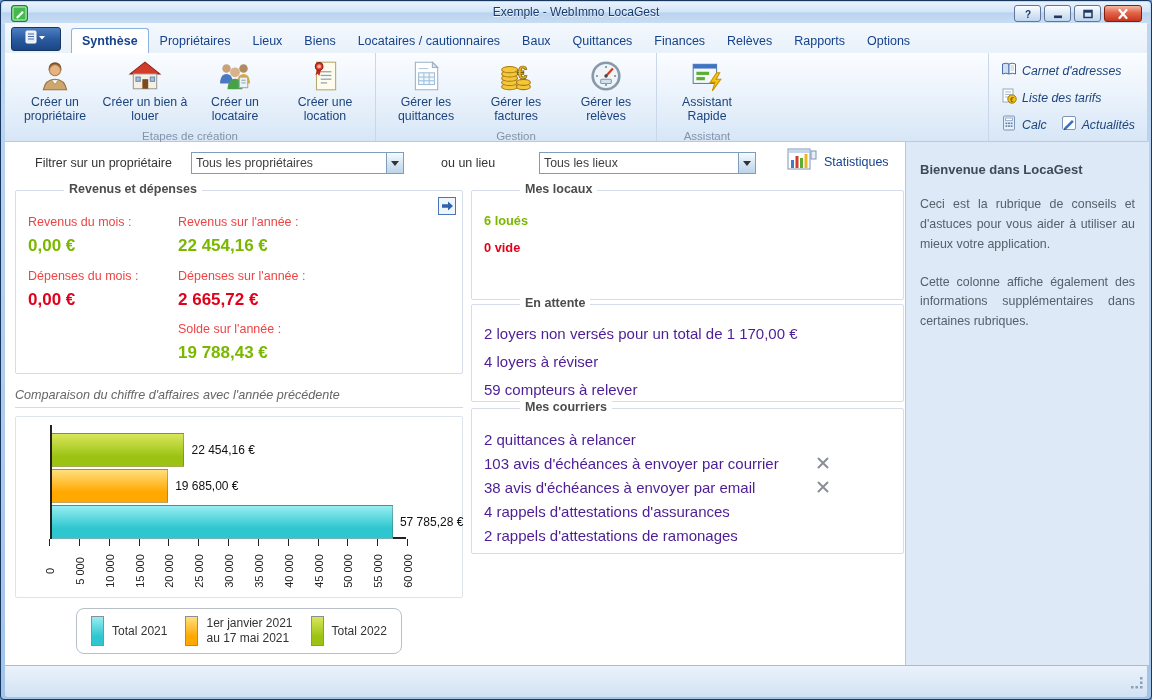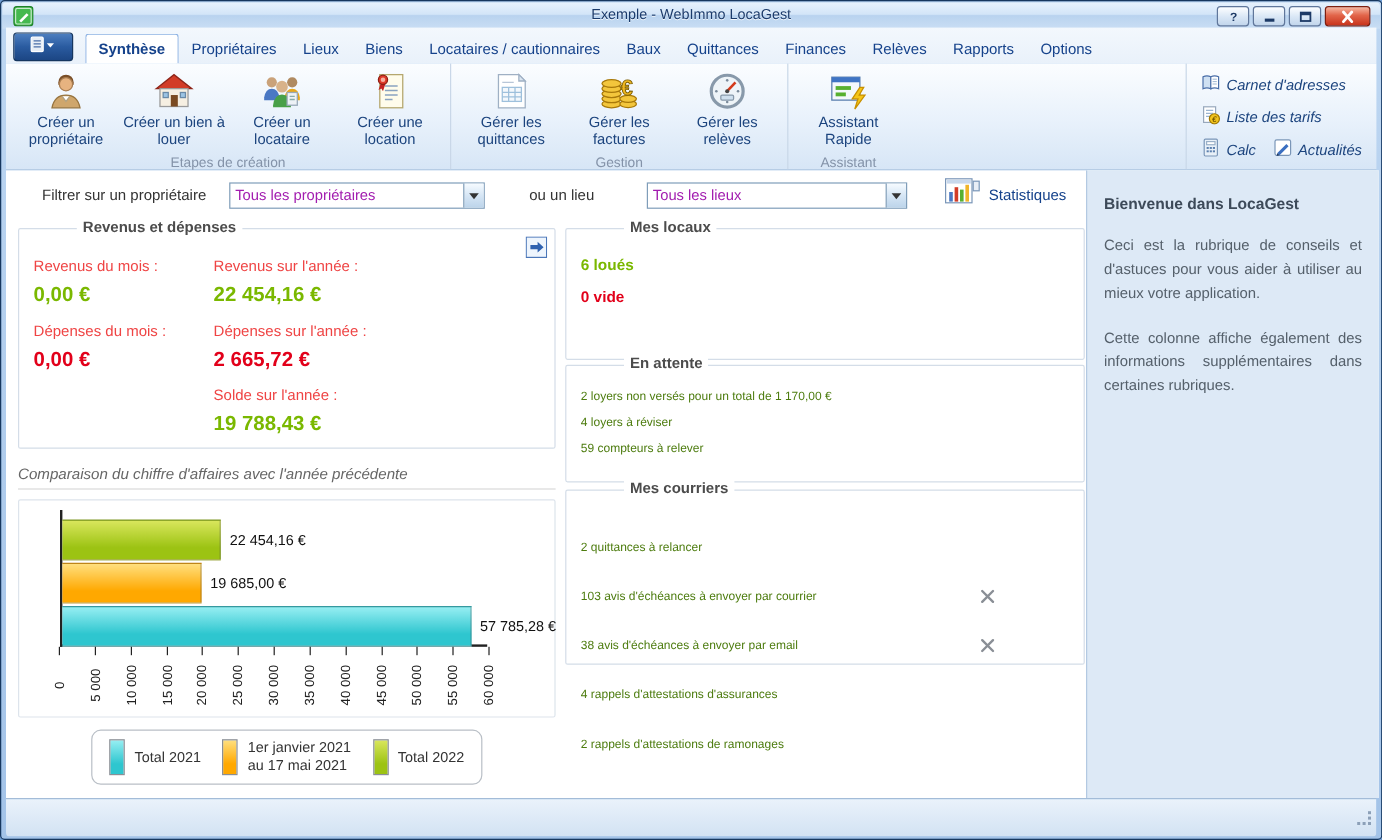--- a/index.html
+++ b/index.html
@@ -49,42 +49,42 @@
   .content { position:absolute; left:4px; top:141px; width:1144px; height:523px; background:#fff; }
   .sidebar { position:absolute; left:900px; top:0; width:244px; height:523px; background:#dde9f6;
              border-left:1px solid #b3c9e2; padding:20px 14px 0 14px; }
   .sidebar-title { font-size:13px; font-weight:bold; color:#3d4a59; }
   .sidebar-para { font-size:12.4px; color:#55606b; line-height:1.6; text-align:justify; margin-top:18px; }
 
   .filter-row { position:absolute; left:0; top:0; width:900px; height:44px; }
   .flt-label { position:absolute; top:14px; font-size:12.5px; font-weight:normal; color:#333;margin-left:16px; }
   .select { position:absolute; top:10px; height:22px; background:#fff; border:1px solid #7f9db9;
             display:flex; align-items:center; cursor:pointer; }
-  .sel-text { flex:1; font-size:12.3px; color:#a21caf; padding:0 4px; white-space:nowrap; overflow:hidden; }
+  .sel-text { flex:1; font-size:12.3px; color:#404040; padding:0 4px; white-space:nowrap; overflow:hidden; }
   .sel-btn { width:17px; height:100%; border-left:1px solid #7f9db9;
              background:linear-gradient(#f6fbff,#d6e6f5 50%,#bcd4ea); display:flex; align-items:center; justify-content:center; }
   .sel-arrow { width:0; height:0; border-left:4px solid transparent; border-right:4px solid transparent; border-top:5px solid #333; }
   .stats-btn { position:absolute; left:782px; top:6px; display:flex; align-items:center; gap:7px; cursor:pointer; }
   .stats-btn .lbl { font-size:12.5px; color:#15428b; }
 
   
   .panel { position:absolute; border:1px solid #d4dde8; border-radius:2px; background:#fff; }
   .panel-title { position:absolute; top:-9px; left:8px; background:#fff; padding:0 5px;
                  font-size:12.5px; font-weight:bold; color:#4c4c4c; white-space:nowrap;margin-left:40px; }
   .arrow-btn { position:absolute; top:6px; right:6px; width:18px; height:18px; cursor:pointer; }
 
   .rev-label { position:absolute; font-size:12.5px; color:#ef4444; white-space:nowrap; }
   .rev-value { position:absolute; font-size:17px; font-weight:bold; white-space:nowrap; }
   .green { color:#7ab800; } .red { color:#e2001a; }
 
   .loc-item { font-size:12.8px; font-weight:bold; }
   .loc-dark { color:#3a3a3a; } .loc-green { color:#7ab800; } .loc-red { color:#e2001a; }
 
-  .list-item { font-size:10px; color:#4d7c0f; white-space:nowrap; }
-  .mail-row { display:flex; align-items:center; height:24px;margin-top:17px; }
+  .list-item { font-size:15px; color:#4c1d95; white-space:nowrap; }
+  .mail-row { display:flex; align-items:center; height:24px; }
   .mail-txt { width:332px; }
   .x-wrap { cursor:pointer; display:flex; align-items:center; }
 
   
   .chart-section { position:absolute; left:10px; top:246px; width:448px; }
   .chart-title { font-size:12.6px; font-style:italic; color:#666; padding-bottom:5px; border-bottom:1px solid #d9d9d9; }
   .chart-box { margin-top:8px; border:1px solid #dde4ec; border-radius:2px; padding:8px 8px 2px 8px; }
   .chart-plot { position:relative; margin-left:26px; width:356px; height:114px;
                 border-left:2px solid #222; border-bottom:2px solid #222; padding-top:8px; }
   .bar-row { position:relative; height:34px; margin-bottom:2px; }

